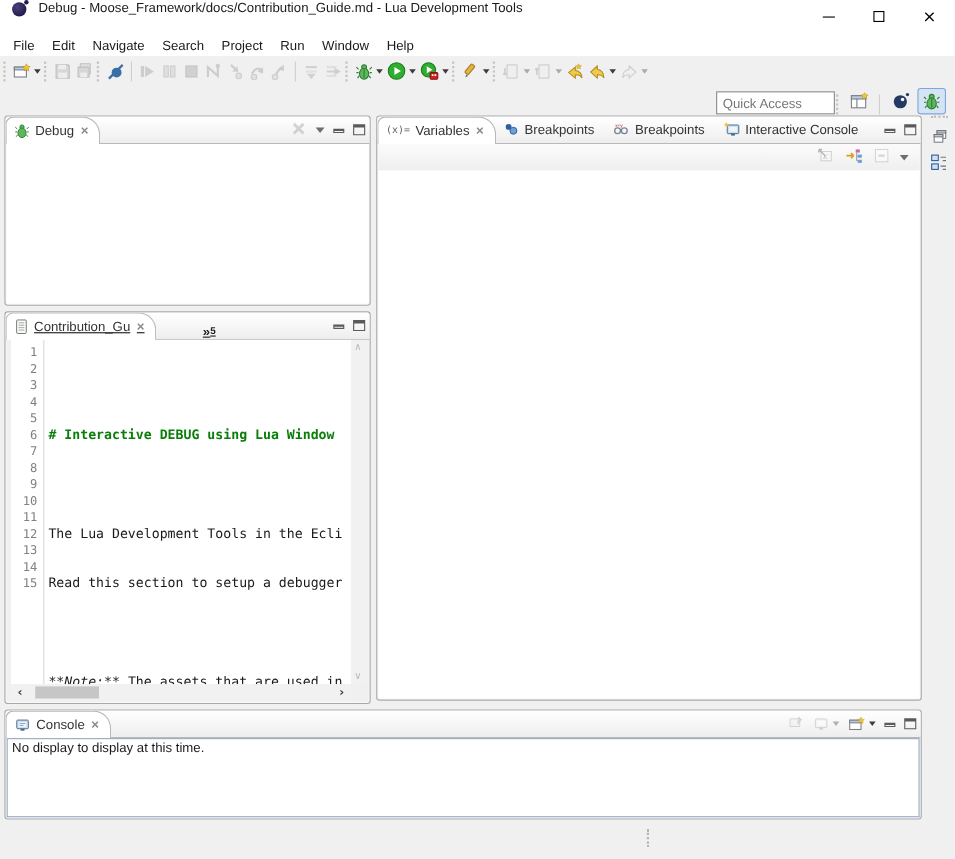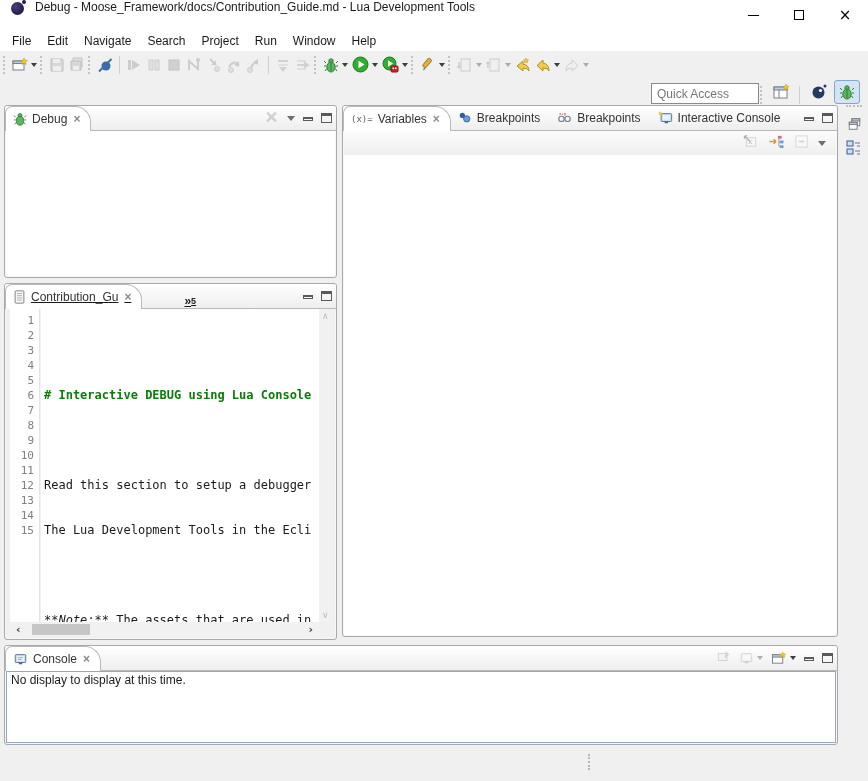--- a/index.html
+++ b/index.html
@@ -382,24 +382,24 @@
         <div>9</div>
         <div>10</div>
         <div>11</div>
         <div>12</div>
         <div>13</div>
         <div>14</div>
         <div>15</div>
     </div>
     <div class="ed-text">
       <div class="ed-line"></div>
-      <div class="ed-line md-h"># Interactive DEBUG using Lua Console</div>
+      <div class="ed-line md-h"># Interactive DEBUG using Lua Window</div>
       <div class="ed-line"></div>
+      <div class="ed-line">The Lua Development Tools in the Ecli</div>
       <div class="ed-line">Read this section to setup a debugger</div>
-      <div class="ed-line">The Lua Development Tools in the Ecli</div>
       <div class="ed-line"></div>
       <div class="ed-line"><span class="md-i">**Note:**</span><span> The assets that are used in</span></div>
       
       
       
       
       
       
       
       

